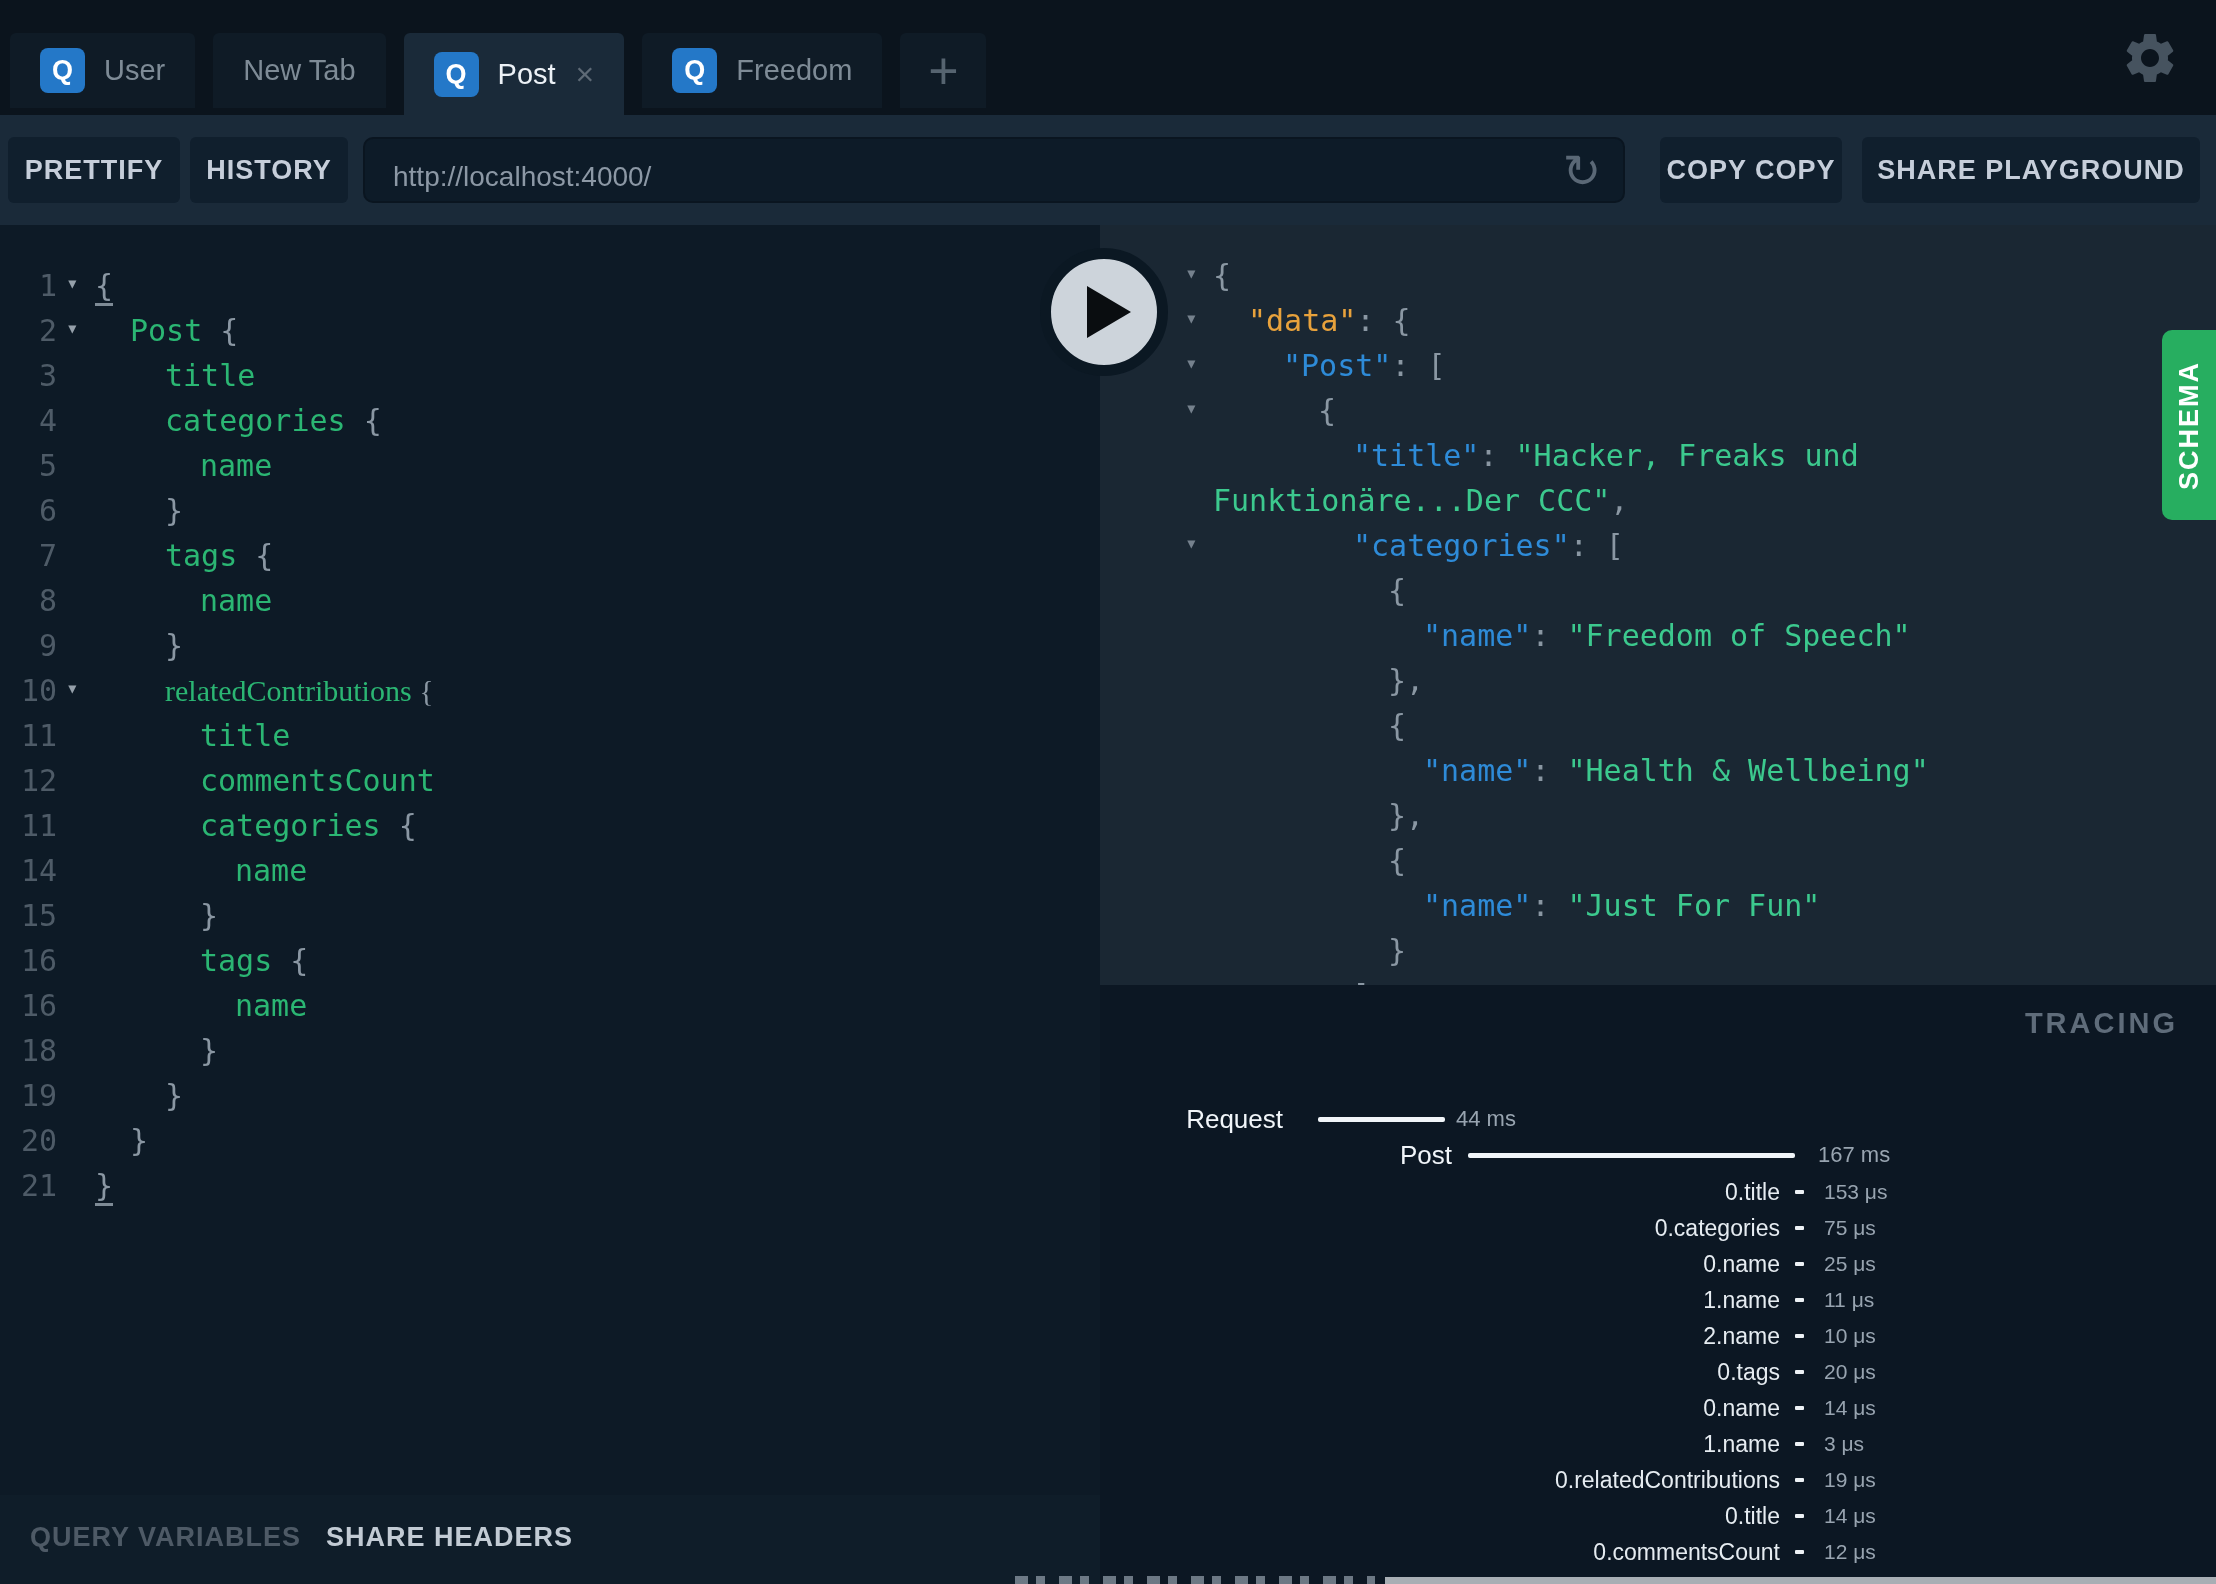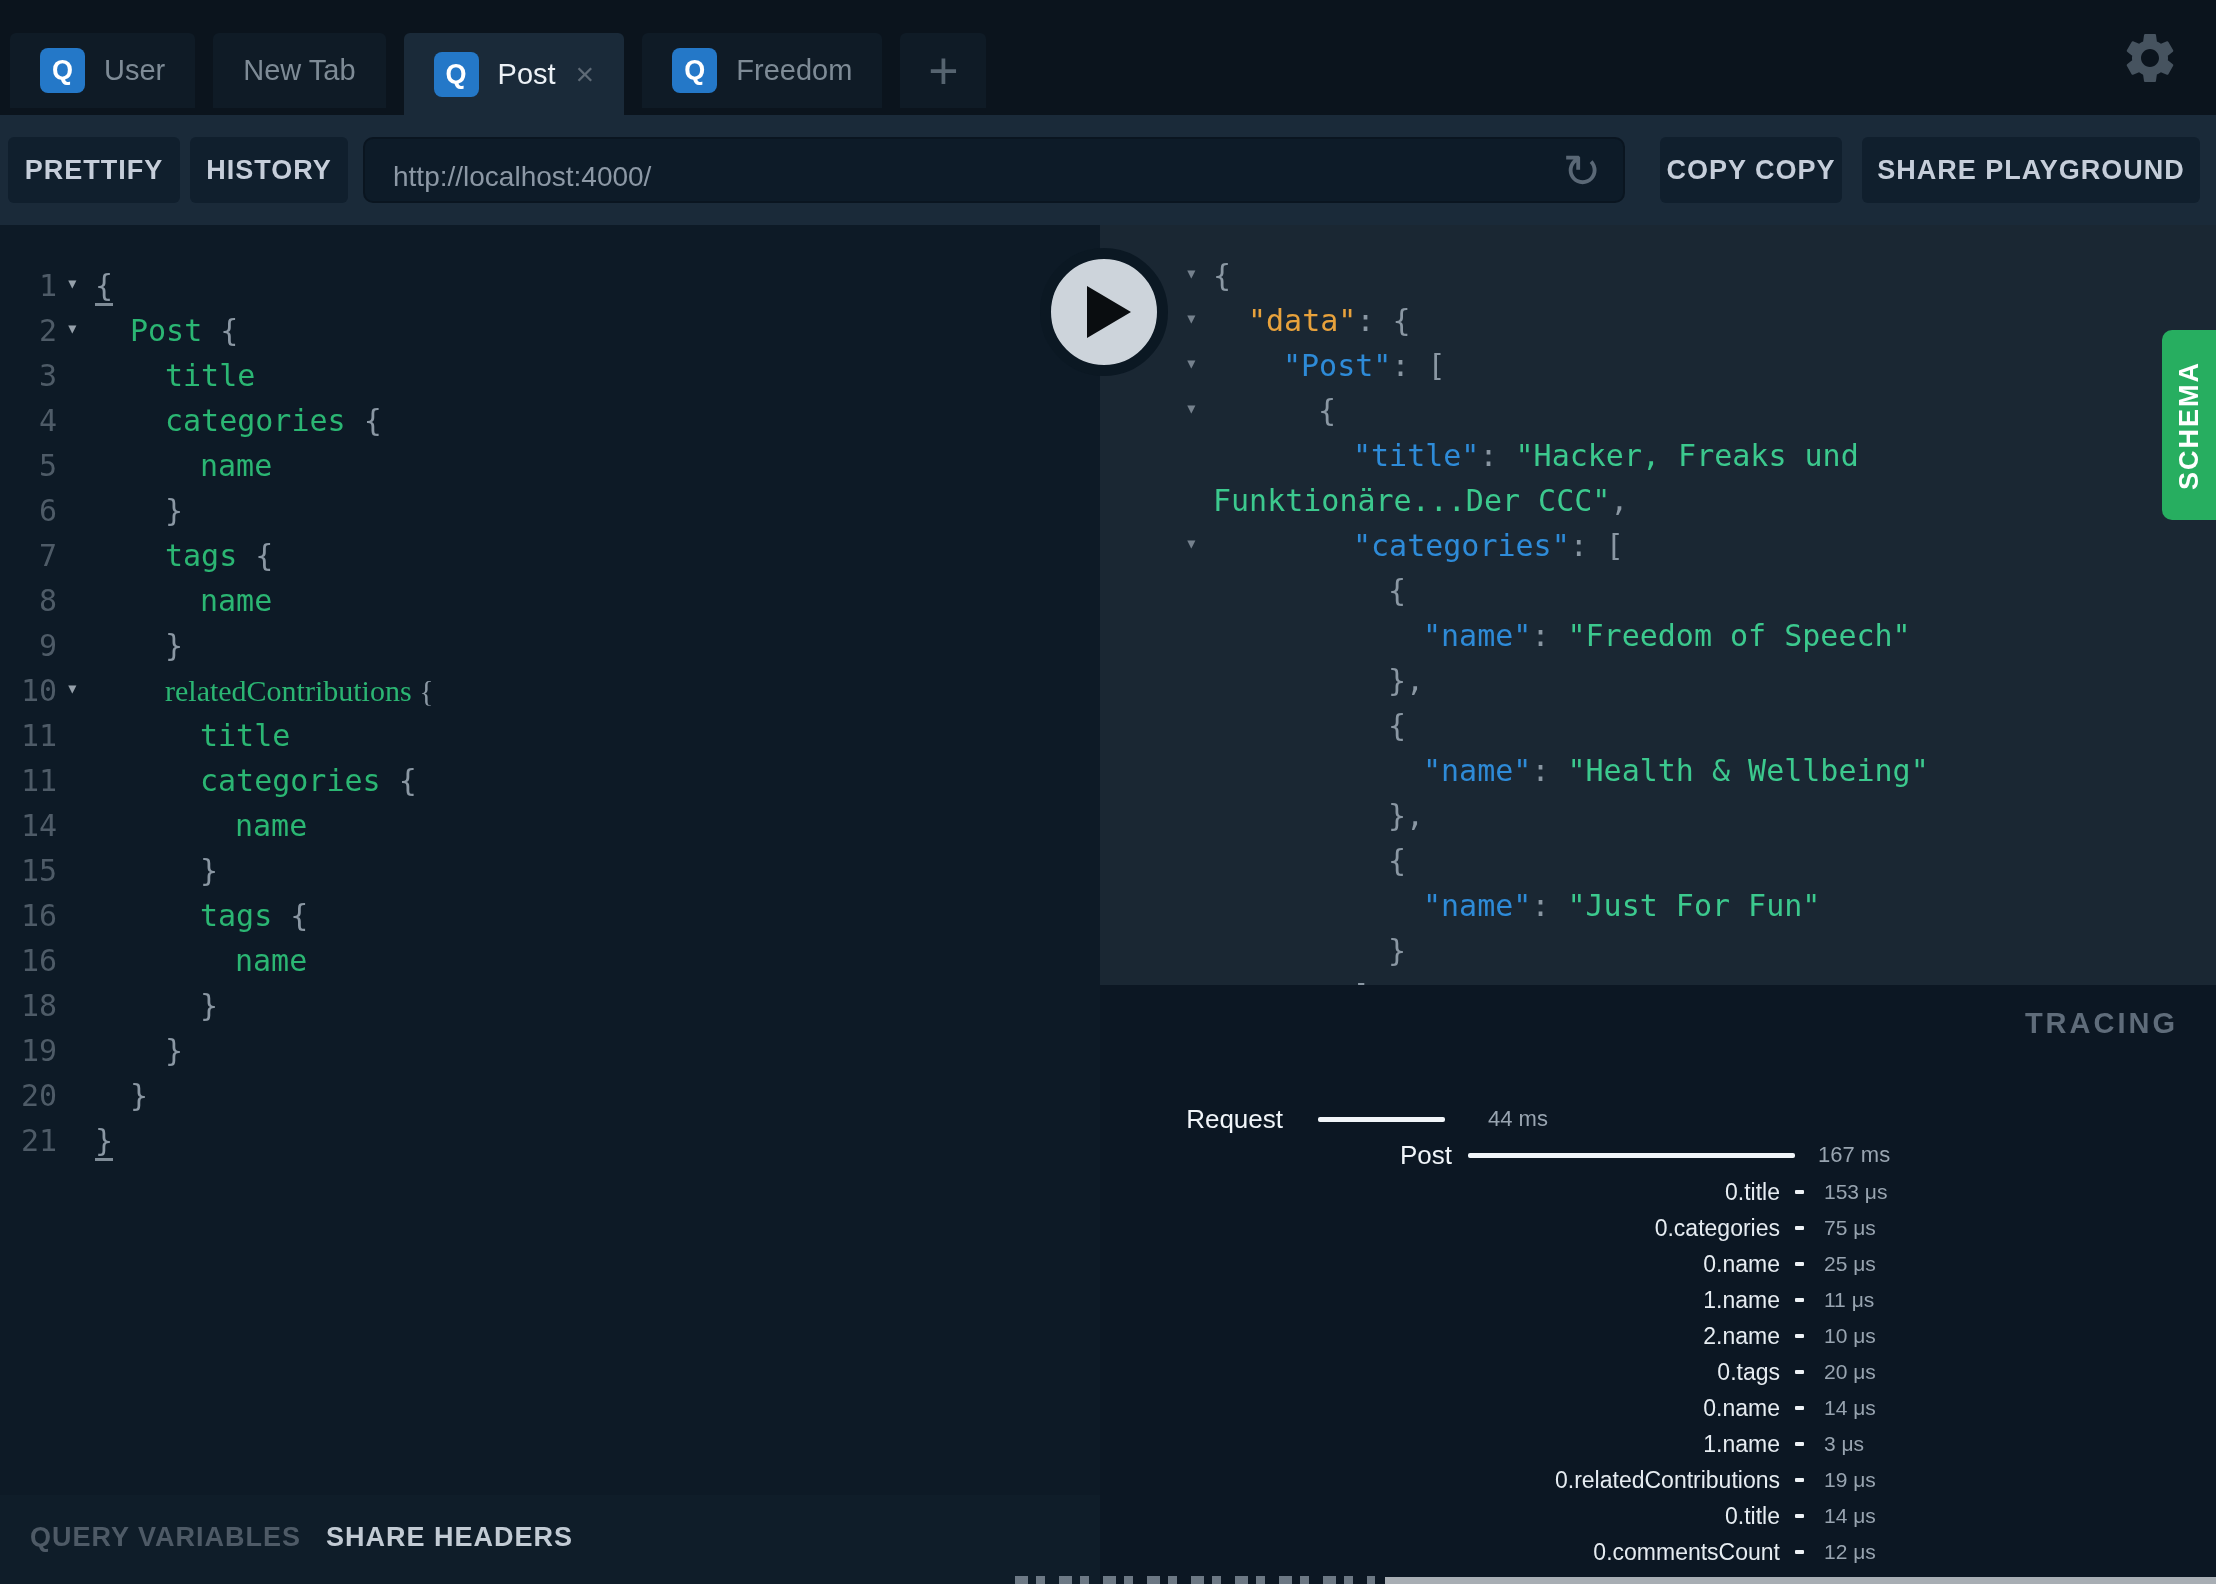--- a/index.html
+++ b/index.html
@@ -85,21 +85,21 @@
   #tracing-title{position:absolute;right:38px;top:22px;color:#5F6C7A;font-size:29px;
                  font-weight:bold;letter-spacing:3px;}
   .trow{position:absolute;left:0;width:1116px;height:36px;}
   .trow .lab{position:absolute;top:0;line-height:36px;color:#E6ECF1;font-size:23px;white-space:nowrap;}
   .trow .dash{position:absolute;left:695px;top:16px;width:9px;height:4px;background:#EDF1F5;border-radius:1px;}
   .trow .val{position:absolute;left:724px;top:0;line-height:36px;color:#98A4B0;font-size:21px;white-space:nowrap;}
   .macrow{position:absolute;left:0;width:1116px;height:36px;}
   .macrow .mlab{position:absolute;top:0;line-height:36px;color:#F1F5F9;font-size:26px;white-space:nowrap;}
   .macrow .bar{position:absolute;top:16px;height:5px;background:#F1F5F9;border-radius:2px;}
   .macrow .mval{position:absolute;top:0;line-height:36px;color:#98A4B0;font-size:22px;white-space:nowrap;}
-  #row-request .mlab{right:933px;} #row-request .bar{left:218px;width:127px;} #row-request .mval{left:388px;text-align:center;}
+  #row-request .mlab{right:933px;} #row-request .bar{left:218px;width:127px;} #row-request .mval{left:356px;text-align:center;}
   #row-post .mlab{right:764px;} #row-post .bar{left:368px;width:327px;} #row-post .mval{left:718px;}
   #row-request{top:116px;} #row-post{top:152px;}
 
   
   #clipped-sliver{position:absolute;left:1015px;top:1576px;width:360px;height:8px;overflow:hidden;
                   background:repeating-linear-gradient(90deg,#8C98A4 0 13px,transparent 13px 21px,#8C98A4 21px 30px,transparent 30px 44px);
                   opacity:.75;}
   #hscroll-thumb{position:absolute;left:1385px;top:1577px;width:831px;height:7px;background:#A8AEB4;}
 </style>
 </head>
@@ -182,20 +182,24 @@
         <span class="code" style="left: 165px;"><span class="tp">}</span></span>
       </div>
       <div class="eline">
         <span class="num">10</span>
         <span class="fold">▾</span>
         <span class="code" style="left: 165px; font-family: Liberation Serif, serif;"><span class="tf">relatedContributions</span><span class="tp"> {</span></span>
       </div>
       <div class="eline">
         <span class="num">11</span>
         <span class="code" style="left: 200px;"><span class="tf">title</span></span>
+      </div>
+      <div class="eline">
+        <span class="num">12</span>
+        <span class="code" style="left: 200px;"><span class="tf">commentsCount</span></span>
       </div>
       <div class="eline">
         <span class="num">11</span>
         <span class="code" style="left: 200px;"><span class="tf">categories</span><span class="tp"> {</span></span>
       </div>
       <div class="eline">
         <span class="num">14</span>
         <span class="code" style="left: 235px;"><span class="tf">name</span></span>
       </div>
       <div class="eline">

